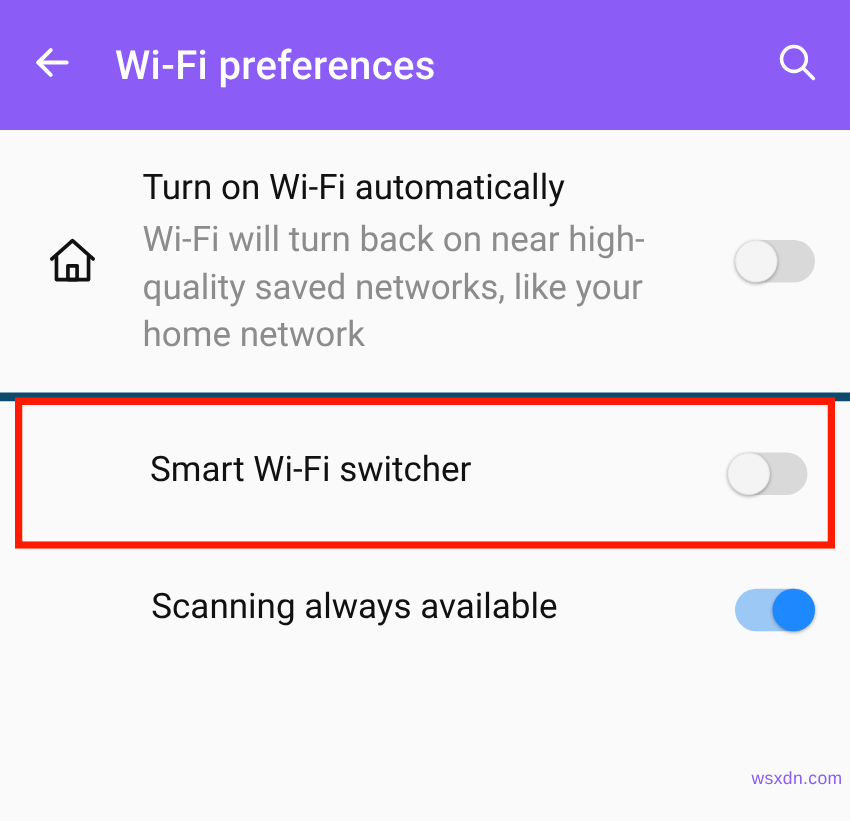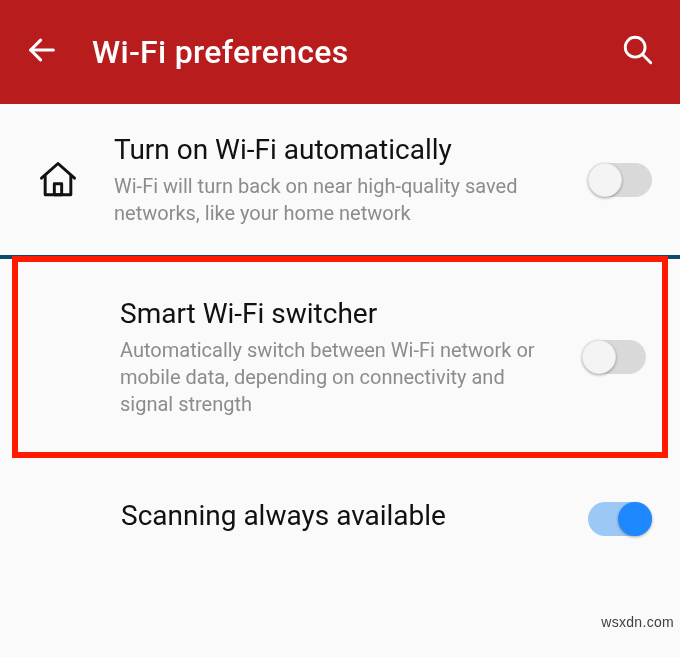--- a/index.html
+++ b/index.html
@@ -1,48 +1,48 @@
 <!DOCTYPE html>
 <html><head>
 <meta charset="utf-8">
 <style>
   * { box-sizing: border-box; margin: 0; padding: 0; }
   html, body { width: 680px; height: 657px; font-family: -apple-system, Roboto, "Segoe UI", Arial, sans-serif; background: #f3f3f3; overflow: hidden; }
   .screen { width: 680px; height: 657px; background: #fafafa; position: relative; }
   .appbar {
-    background: #b91c1c; color: #fff; height: 104px;
+    background: #8b5cf6; color: #fff; height: 104px;
     display: flex; align-items: center; padding: 0 22px; gap: 30px;
   }
   .appbar .title { font-size: 32px; font-weight: 500; flex: 1; letter-spacing: 0.3px; }
   .appbar .back, .appbar .search { width: 40px; height: 40px; display: flex; align-items: center; justify-content: center; cursor: pointer; }
   .content { padding: 0; }
   .row {
     display: flex; align-items: center; padding: 28px 28px 28px 22px; gap: 20px; background: #fafafa;
-    border-bottom: 4px solid #0c4a6e;
+    border-bottom: 7px solid #0c4a6e;
   }
   .row.last { border-bottom: none; gap: 27px; }
   .row .iconcol { width: 72px; min-width:72px; display:flex; align-items:center; justify-content:center; }
   .row .txt { flex:1; padding-right: 8px; }
   .row .ttl { font-size: 28px; color:#111; font-weight: 400; margin-bottom: 6px; line-height: 1.25; }
-  .row .sub { font-size: 20px; color:#8c8c8c; line-height: 1.35; }
+  .row .sub { font-size: 28px; color:#8c8c8c; line-height: 1.35; }
   .toggle {
     width: 64px; height: 34px; border-radius: 20px; position:relative; flex-shrink:0;
   }
   .toggle .track { position:absolute; inset:0; border-radius:20px; background:#d9d9d9; }
   .toggle .knob  { position:absolute; width:34px; height:34px; border-radius:50%; background:#f4f4f4; top:0; left:0; box-shadow:0 1px 3px rgba(0,0,0,0.35), 0 0 0 1px rgba(0,0,0,0.05) inset; }
   .toggle.on .track { background:#9cc8f5; }
   .toggle.on .knob  { left:30px; background:#1e88ff; box-shadow:0 1px 3px rgba(0,0,0,0.35); }
   .highlight-box {
     border: 6px solid #ff1a00;
-    margin: -3px 12px 12px 12px;
+    margin: -3px 12px 0 12px;
     background: transparent;
   }
   .highlight-box .row { border-bottom: none; padding: 34px 16px 34px 10px; }
   .watermark {
-    position:absolute; right:6px; top:614px; font-size:14px; color:#404040; letter-spacing:0.3px;
+    position:absolute; right:6px; top:614px; font-size:14px; color:#8b5cf6; letter-spacing:0.3px;
     font-family: Arial, sans-serif;
   }
 </style>
 </head>
 <body>
 
 <div class="screen">
 
   <div class="appbar">
     <div class="back">
@@ -82,21 +82,20 @@
         <div class="track"></div>
         <div class="knob"></div>
       </div>
     </div>
 
     <div class="highlight-box">
       <div class="row">
         <div class="iconcol"></div>
         <div class="txt">
           <div class="ttl">Smart Wi-Fi switcher</div>
-          <div class="sub">Automatically switch between Wi-Fi network or mobile data, depending on connectivity and signal strength</div>
         </div>
         <div class="toggle">
           <div class="track"></div>
           <div class="knob"></div>
         </div>
       </div>
     </div>
 
     <div class="row last">
       <div class="iconcol"></div>

